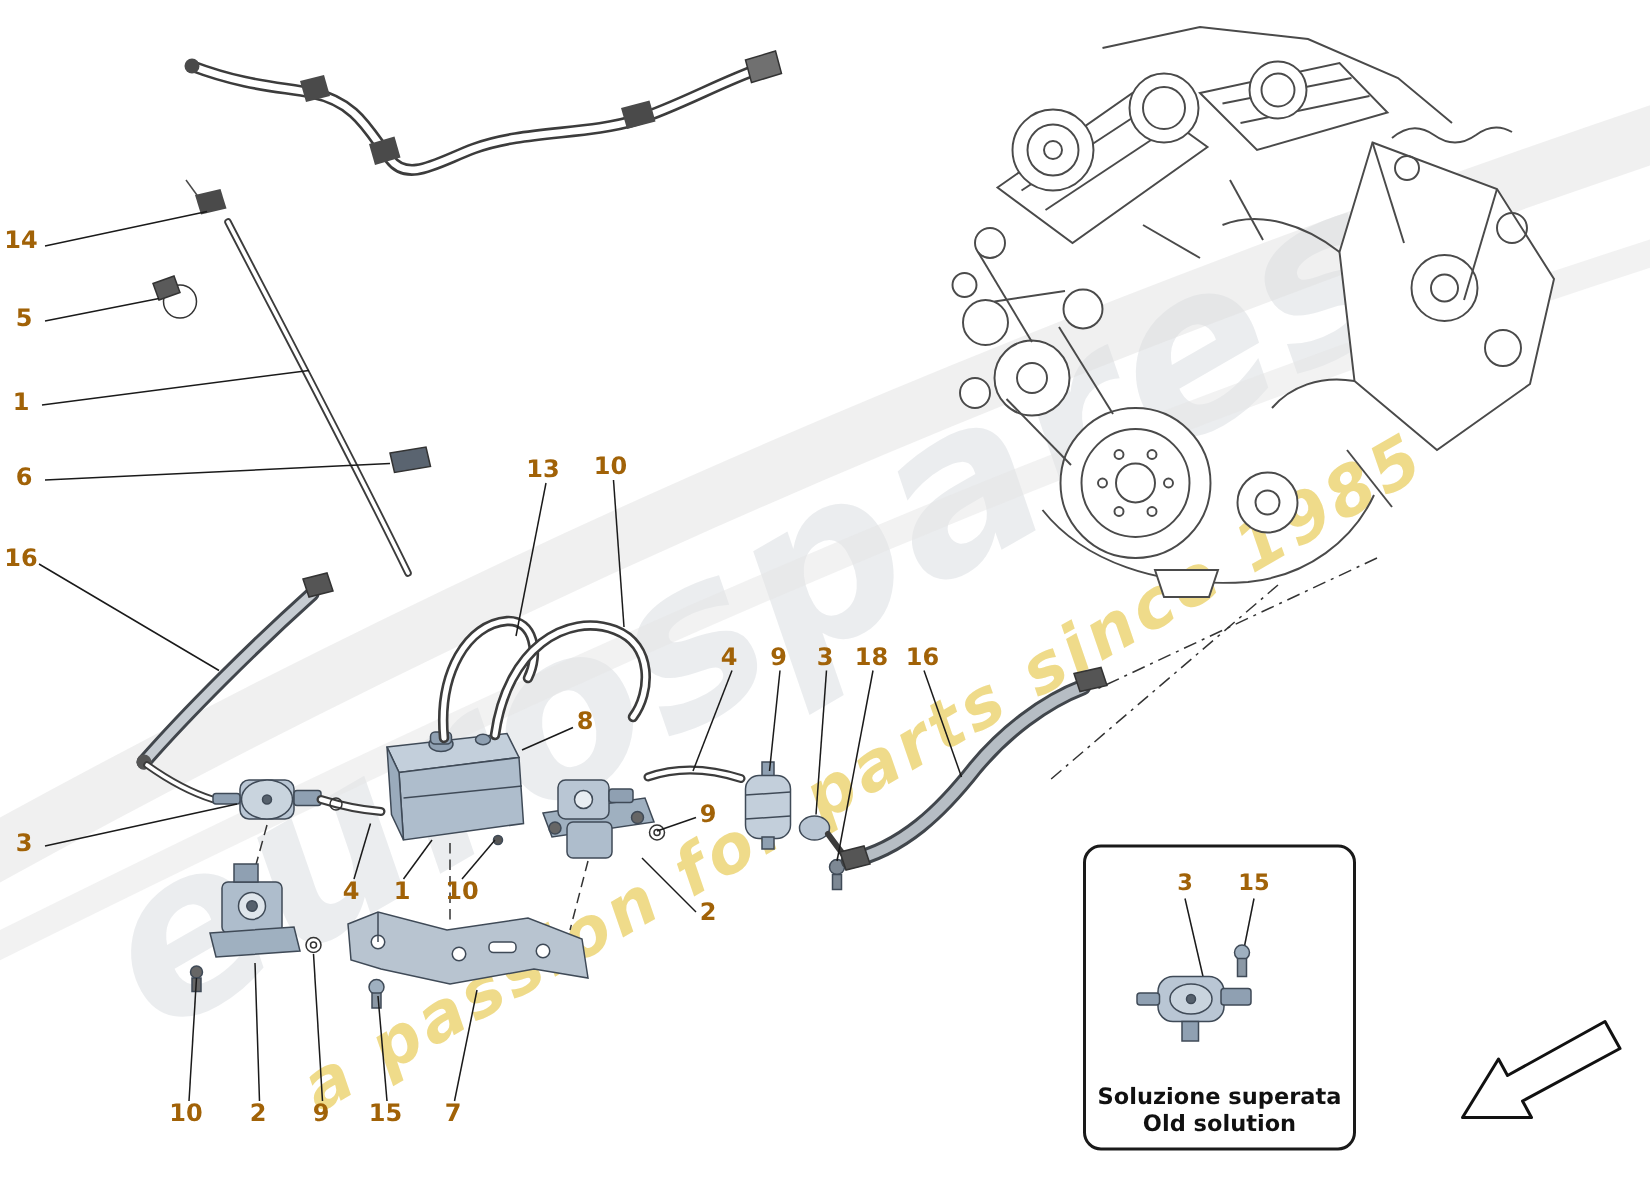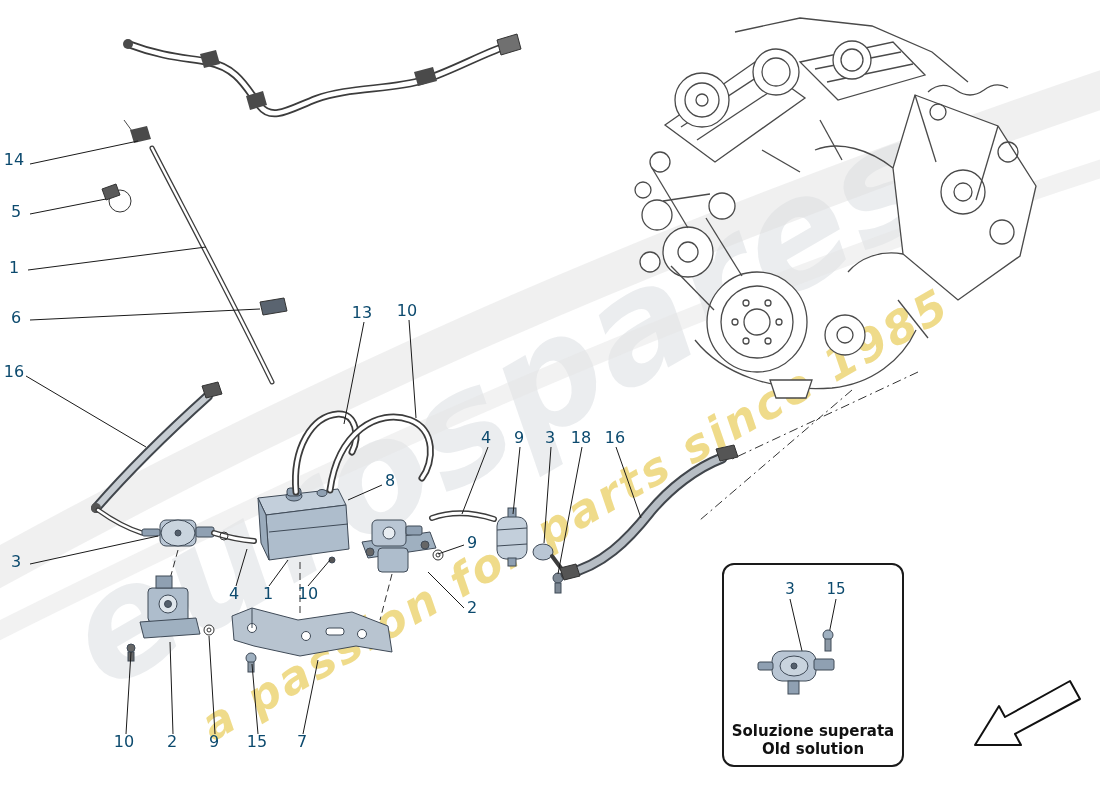--- a/index.html
+++ b/index.html
@@ -15,21 +15,21 @@
   }
   .wm-tag{
     position:absolute;left:205px;top:702px;z-index:2;
     transform:rotate(-30deg);transform-origin:left center;
     font-size:45px;font-weight:700;font-style:italic;letter-spacing:3px;
     color:rgba(226,190,42,0.55);white-space:nowrap;user-select:none;
   }
   svg.main{position:absolute;left:0;top:0;z-index:10;}
   .callout{
     position:absolute;z-index:30;transform:translate(-50%,-50%);
-    font-weight:400;font-size:16px;color:#0c4a6e;line-height:1;
+    font-weight:700;font-size:16px;color:#a16207;line-height:1;
   }
   .inset{
     position:absolute;left:722px;top:563px;width:178px;height:200px;
     border:2px solid #1a1a1a;border-radius:12px;z-index:20;background:#fff;
   }
   .inset svg{position:absolute;left:0;top:0;}
   .inset .callout{font-size:15px;}
   .inset-caption{
     position:absolute;bottom:6px;left:0;width:100%;text-align:center;
     font-weight:700;font-size:15px;color:#111;line-height:1.25;

